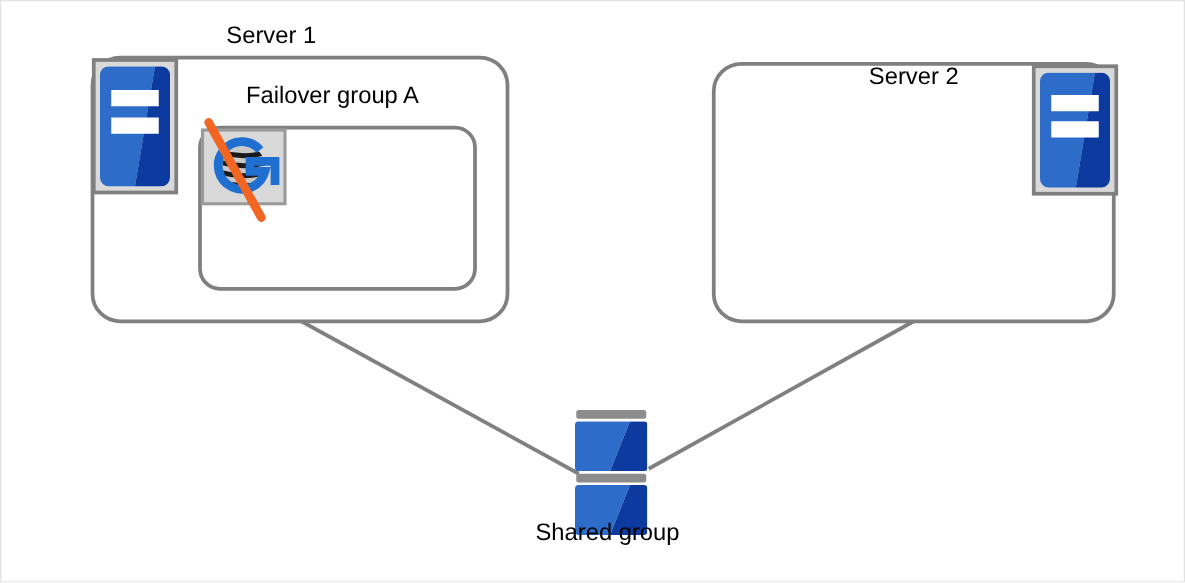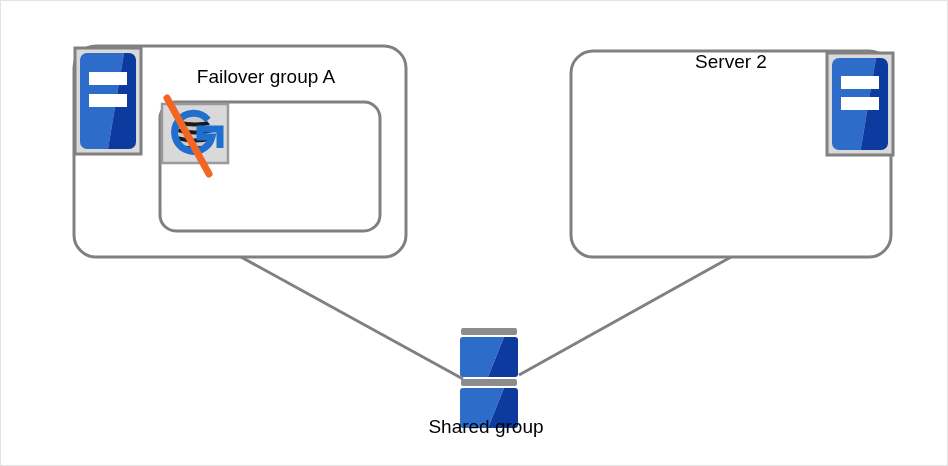--- a/index.html
+++ b/index.html
@@ -144,20 +144,21 @@
           <rect x="0" y="0" width="58" height="40" rx="3" ry="3" fill="#2d6cc8"></rect>
         </g>
         <g clip-path="url(#diskClipR)">
           <rect x="0" y="0" width="58" height="40" rx="3" ry="3" fill="#0c3a9e"></rect>
         </g>
       </g>
     </g>
 
   </svg>
 
+  <div class="label label-server1">Server 1</div>
 
   <div class="label label-server2">Server 2</div>
 
   <div class="label label-group">Failover group A</div>
 
   <div class="label label-disk">Shared group</div>
 
 </div>
 
 </body></html>

